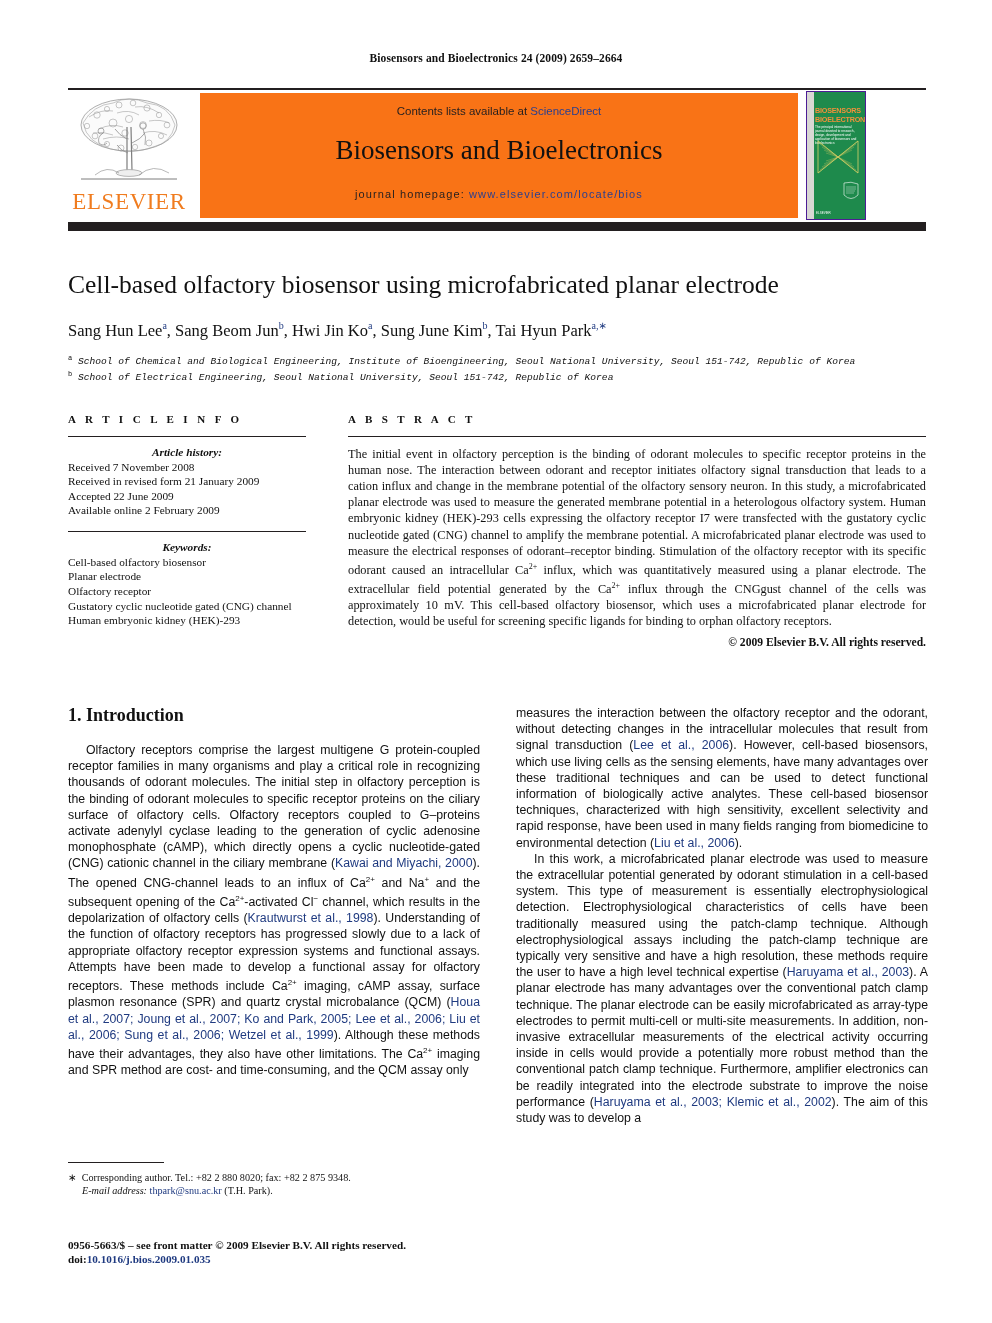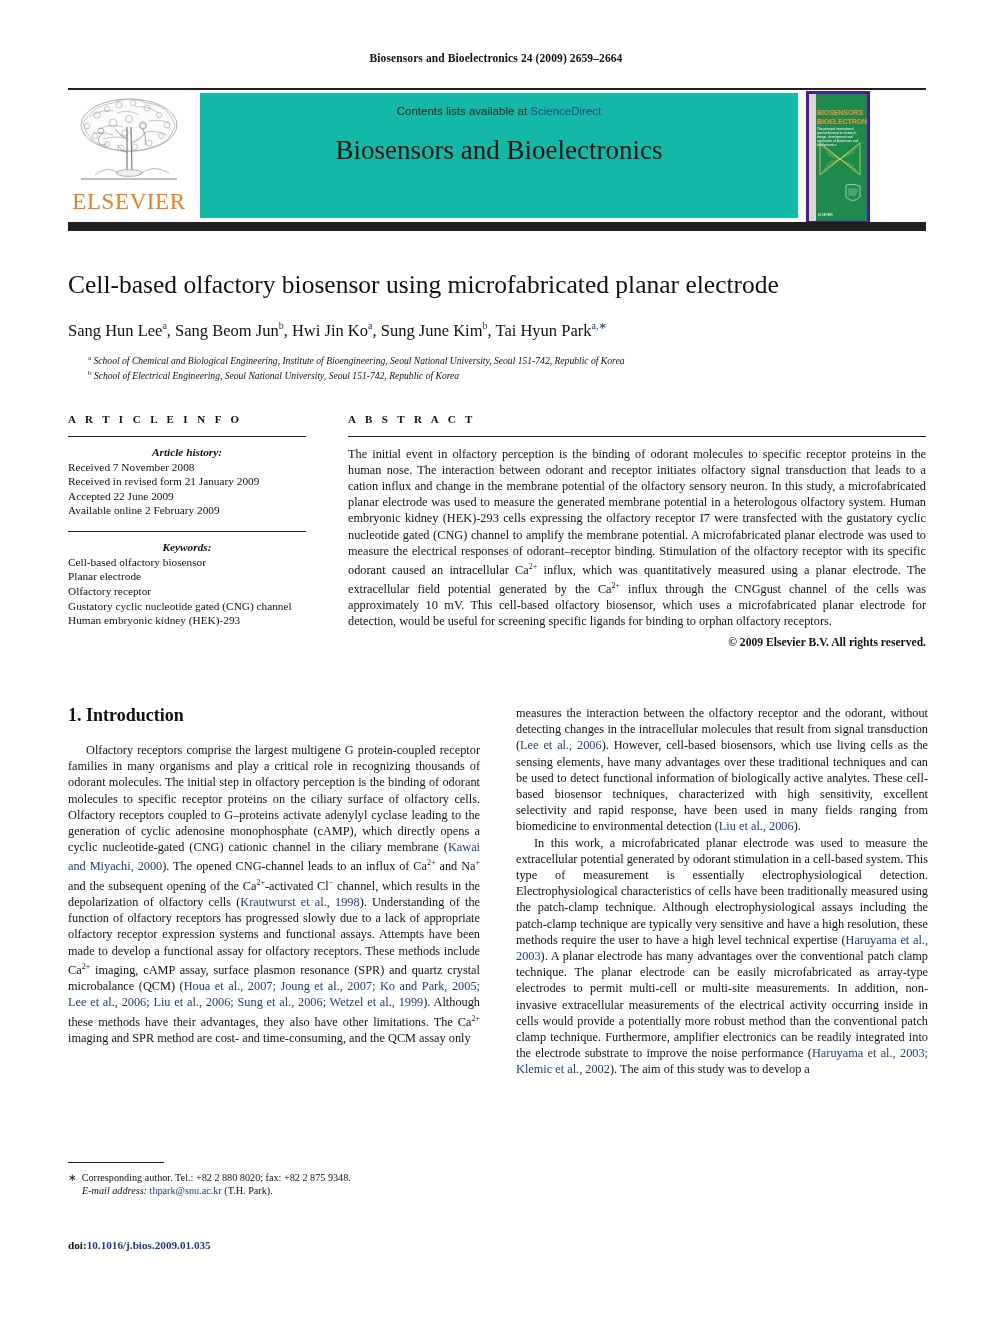--- a/index.html
+++ b/index.html
@@ -71,21 +71,21 @@
     font-family: "Liberation Serif", serif;
     font-size: 23px;
     letter-spacing: 0.6px;
     line-height: 26px;
   }
   .grey-panel {
     position: absolute;
     left: 132px; top: 5px;
     width: 598px;
     height: 125px;
-    background: #14b8a6;
+    background: #f97316;
   }
   .contents-line {
     position: absolute;
     left: 0; top: 12px;
     width: 598px;
     text-align: center;
     font-family: "Liberation Sans", sans-serif;
     font-size: 11.5px;
     color: #231f20;
   }
@@ -113,21 +113,21 @@
   }
   .homepage-line .url {
     color: #2a3f8f;
   }
   .cover-thumb {
     position: absolute;
     left: 738px; top: 3px;
     width: 58px;
     height: 127px;
     background: #1e8a4c;
-    border: 3px solid #4c1d95;
+    border: 1px solid #4c1d95;
     overflow: hidden;
   }
   .cover-strip {
     position: absolute;
     left: 0; top: 0;
     width: 7px;
     height: 127px;
     background: #d8d8d4;
   }
   .cover-t1, .cover-t2 {
@@ -193,26 +193,25 @@
   .authors {
     margin-top: 16px;
     font-family: "Liberation Serif", serif;
     font-size: 16.5px;
     line-height: 20px;
     color: #111;
   }
   .authors sup { font-size: 10px; color: #1f3a80; vertical-align: super; }
   .affiliations {
     margin-top: 11px;
-    font-family: Liberation Serif, serif;
+    font-family: Liberation Mono, monospace;
     font-style: italic;
     font-size: 9.6px;
     line-height: 12.6px;
     color: #111;
-    margin-left: 20px;
   }
   .affiliations sup { font-style: normal; font-size: 7px; vertical-align: super; }
 
   
   .info-col {
     position: absolute;
     left: 68px; top: 413px;
     width: 238px;
   }
   .abs-col {
@@ -272,21 +271,21 @@
     width: 412px;
   }
   .h-intro {
     font-family: "Liberation Serif", serif;
     font-weight: bold;
     font-size: 18px;
     color: #111;
     margin: 0 0 16px 0;
   }
   .para {
-    font-family: Liberation Serif, serif;
+    font-family: Liberation Sans, sans-serif;
     font-size: 12.3px;
     line-height: 16.2px;
     text-align: justify;
     color: #111;
     margin: 0;
     text-indent: 18px;
     hyphens: manual;
   }
   .para + .para { margin-top: 0px; }
   .ref { color: #1f3a80; }
@@ -375,20 +374,24 @@
         </g>
       </svg>
       <div class="elsevier-word">ELSEVIER</div>
     </div>
 
     <div class="grey-panel">
       <div class="contents-line">
         <span>Contents lists available at </span><span class="sd">ScienceDirect</span>
       </div>
       <div class="journal-title">Biosensors and Bioelectronics</div>
+      <div class="homepage-line">
+        <span>journal homepage:</span>
+        <span class="url">www.elsevier.com/locate/bios</span>
+      </div>
     </div>
 
     <div class="cover-thumb">
       <div class="cover-strip"></div>
       <div class="cover-t1">BIOSENSORS</div>
       <div class="cover-t2">BIOELECTRONICS</div>
       <div class="cover-sub">The principal international journal devoted to research, design, development and application of biosensors and bioelectronics</div>
       <svg class="cover-bowtie" viewBox="0 0 42 34">
         <path d="M1 1 L21 17 L1 33 Z" fill="none" stroke="#d9d26a" stroke-width="0.8"></path>
         <path d="M41 1 L21 17 L41 33 Z" fill="none" stroke="#d9d26a" stroke-width="0.8"></path>
@@ -469,16 +472,17 @@
     <div class="foot-note">
       <span>∗</span>&nbsp;
       <span>Corresponding author. Tel.: +82 2 880 8020; fax: +82 2 875 9348.</span><br>
       <span class="em">E-mail address:</span>
       <span class="mail">thpark@snu.ac.kr</span>
       <span>(T.H. Park).</span>
     </div>
   </div>
 
   <div class="imprint">
+    <div>0956-5663/$ – see front matter © 2009 Elsevier B.V. All rights reserved.</div>
     <div><span>doi:</span><span class="doi">10.1016/j.bios.2009.01.035</span></div>
   </div>
 
 </div>
 
 </body></html>

